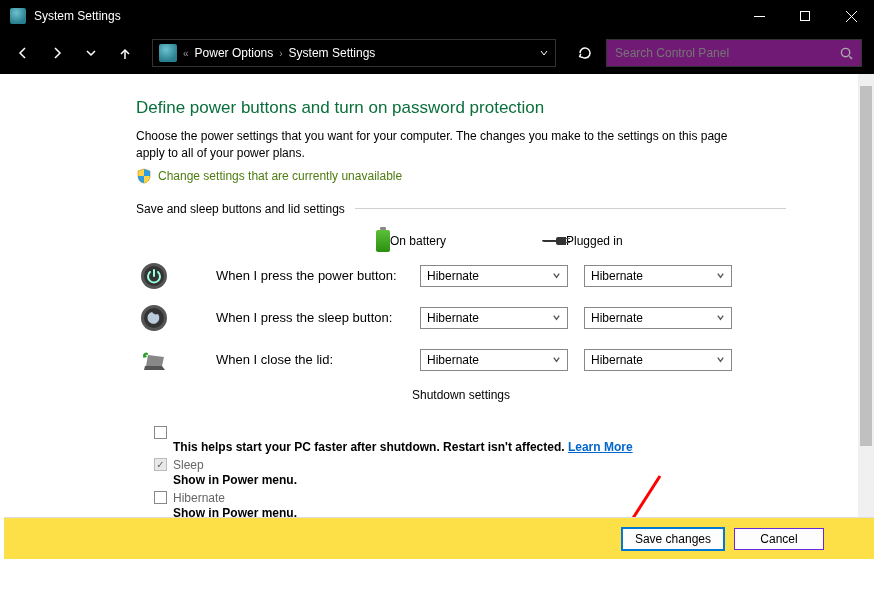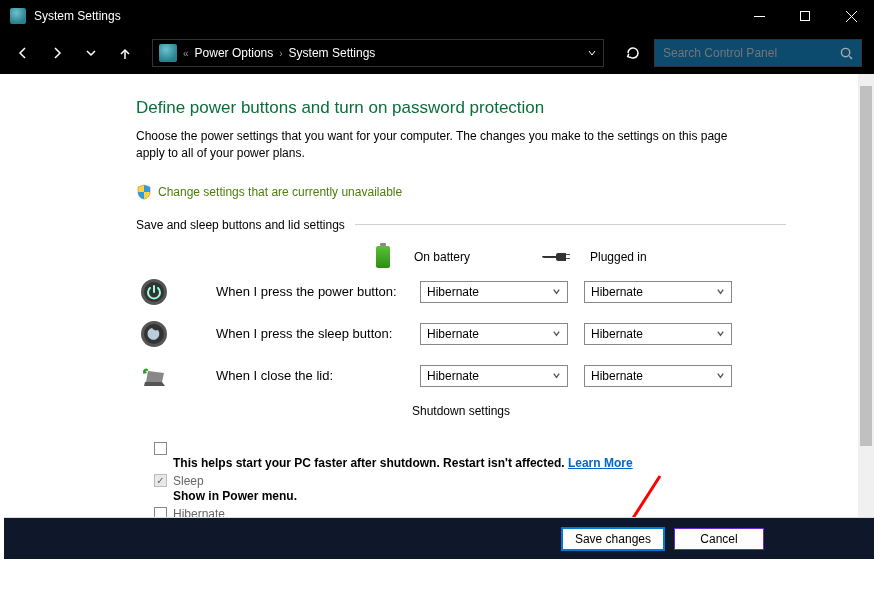--- a/index.html
+++ b/index.html
@@ -15,35 +15,35 @@
     .navbtn svg { width: 14px; height: 14px; stroke: #fff; stroke-width: 1.5; fill: none; }
     .breadcrumb-bar { flex: 1; display: flex; align-items: center; background: #000; margin: 0 8px; height: 28px; border: 1px solid #333; }
     .bcicon { width: 18px; height: 18px; margin: 0 4px 0 6px; background: radial-gradient(circle at 40% 30%, #6ec2d0 0%, #2a8090 70%); border-radius: 2px; }
     .bcsep { color: #999; margin: 0 2px; font-size: 10px; }
     .bcitem { color: #fff; font-size: 12px; padding: 0 4px; }
     .bcspacer { flex: 1; }
     .bcdrop { width: 22px; display: flex; align-items: center; justify-content: center; }
     .bcdrop svg { width: 10px; height: 10px; stroke: #fff; fill: none; }
     .refreshbtn { width: 34px; height: 28px; display: flex; align-items: center; justify-content: center; }
     .refreshbtn svg { width: 14px; height: 14px; stroke: #fff; stroke-width: 1.5; fill: none; }
-    .searchbox { width: 208px; height: 28px; background: #0c4a6e; border: 1px solid #333; display: flex; align-items: center; padding: 0 8px; margin-right:4px;}
+    .searchbox { width: 256px; height: 28px; background: #701a75; border: 1px solid #333; display: flex; align-items: center; padding: 0 8px; margin-right:4px;}
     .searchbox input { flex: 1; background: transparent; border: none; color: #aaa; font-size: 12px; outline: none; }
     .searchbox svg { width: 13px; height: 13px; stroke: #aaa; stroke-width: 1.5; fill: none; }
     .content-wrap { position: relative; height: 485px; overflow: hidden; }
     .content { padding: 24px 88px 10px 136px; color: #000; font-size: 12px; position: relative; }
     .page-title { color: #0a6f3a; font-size: 17px; font-weight: 400; margin-bottom: 10px; }
-    .page-desc { font-size: 12px; line-height: 1.4; margin-bottom: 22px; max-width: 610px; }
+    .page-desc { font-size: 12px; line-height: 1.4; margin-bottom: 6px; max-width: 610px; }
     .shield-row { display: flex; align-items: center; gap: 6px; margin-bottom: 18px; }
     .shield-ico { width: 16px; height: 16px; }
     .shield-link { color: #4d7c0f; font-size: 12px; }
     .section-hdr { display: flex; align-items: center; gap: 10px; margin-bottom: 14px; }
     .section-hdr .label { font-size: 12px; white-space: nowrap; }
     .section-hdr .line { flex: 1; height: 1px; background: #d0d0d0; }
     .colheads { display: flex; margin-left: 240px; margin-bottom: 10px; gap: 16px; }
-    .colhead { width: 148px; display: flex; align-items: center; gap: 24px; font-size: 12px; justify-content: flex-start; }
+    .colhead { width: 148px; display: flex; align-items: center; gap: 0; font-size: 12px; justify-content: flex-start; }
     .battery-ico { width: 14px; height: 22px; background: linear-gradient(#5dbf3a, #2a8f10); border-radius: 2px; position: relative; }
     .battery-ico::before { content: ""; position: absolute; top: -3px; left: 4px; width: 6px; height: 3px; background: #888; border-radius: 1px; }
     .plug-ico { width: 26px; height: 12px; position: relative; }
     .plug-ico::before { content: ""; position: absolute; right: 0; top: 2px; width: 10px; height: 8px; background: #333; border-radius: 2px 0 0 2px; }
     .plug-ico::after { content: ""; position: absolute; right: 10px; top: 5px; width: 14px; height: 2px; background: #333; border-radius: 0 0 0 4px; }
     .plug-ico .prong { position: absolute; right: -4px; width: 4px; height: 1.5px; background: #555; }
     .setting-row { display: flex; align-items: center; margin-bottom: 14px; }
     .setting-ico-wrap { width: 36px; display:flex; justify-content:center;}
     .setting-ico { width: 28px; height: 28px; }
     .setting-label { width: 204px; font-size: 13px; margin-left: 44px; }
@@ -54,21 +54,21 @@
     .chkrow { margin-left: 18px; margin-bottom: 4px; }
     .chktop { display: flex; align-items: center; gap: 6px; }
     .chkbox { width: 13px; height: 13px; border: 1px solid #888; display: inline-flex; align-items: center; justify-content: center; background:#fff;}
     .chkbox.disabled { background: #e8e8e8; border-color:#bbb;}
     .chkbox.checked::after { content: "✓"; font-size: 10px; color: #666; line-height: 1; }
     .chklabel { font-size: 12px; }
     .chklabel.bold { font-weight: 600; }
     .chklabel.gray { color: #666; }
     .chkdesc { font-size: 12px; margin-left: 19px; margin-top: 1px; font-weight: bold; }
     .learn-link { color: #0066cc; text-decoration: underline; }
-    .footer { position: absolute; bottom: 0; left: 4px; right: 0; height: 42px; border-top: 1px solid #ddd; display: flex; align-items: center; justify-content: flex-end; gap: 10px; padding-right: 110px; background: #0f172a; }
+    .footer { position: absolute; bottom: 0; left: 4px; right: 0; height: 42px; border-top: 1px solid #ddd; display: flex; align-items: center; justify-content: flex-end; gap: 10px; padding-right: 50px; background: #fde047; }
     .btn { min-width: 90px; height: 22px; border: 1px solid #6d28d9; background: #fdfdfd; font-size: 12px; display: flex; align-items: center; justify-content: center; padding: 0 12px; }
     .btn.primary { border: 1px solid #0078d4; outline: 1px solid #0078d4; }
     .vscroll { position: absolute; right: 0; top: 0; bottom: 42px; width: 16px; background: #f0f0f0; }
     .vscroll .thumb { position: absolute; left: 2px; right: 2px; top: 12px; height: 360px; background: #c0c0c0; }
     .arrow-annot { position: absolute; pointer-events: none; }
   </style>
 </head>
 <body>
 
 <div class="titlebar">

